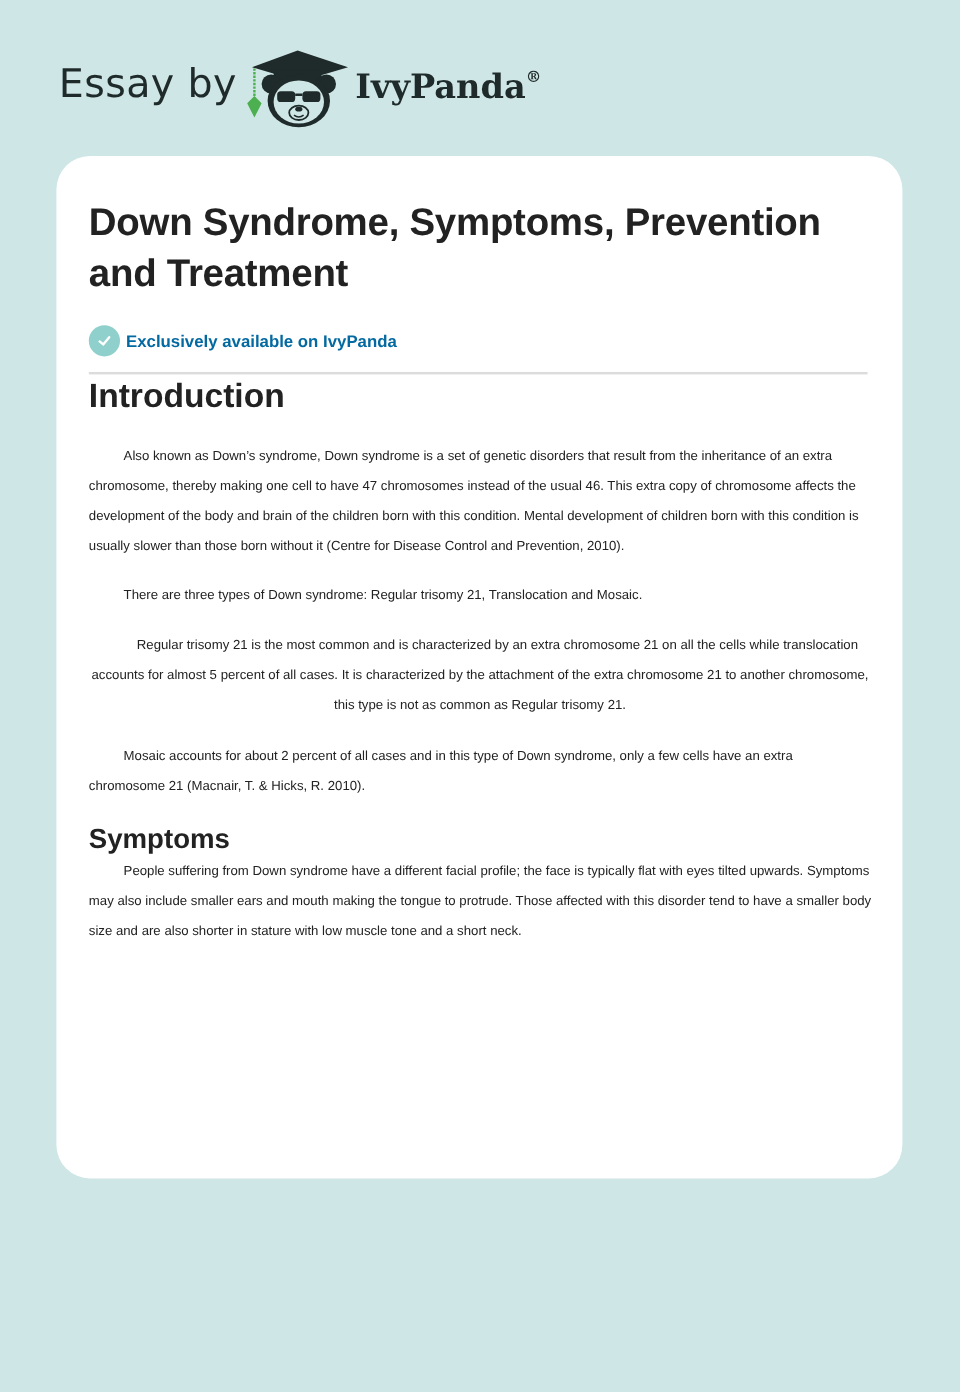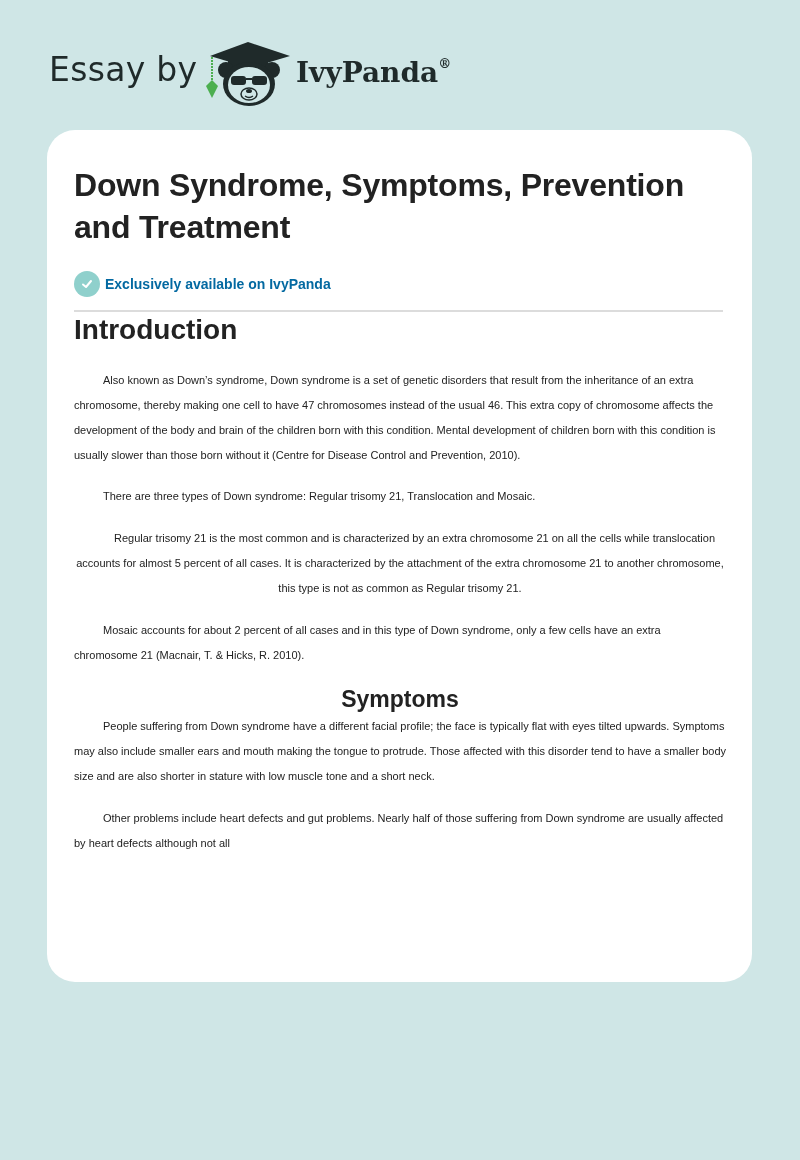--- a/index.html
+++ b/index.html
@@ -105,17 +105,16 @@
     </div>
 
     <div class="divider"></div>
 
     <h2 style="">Introduction</h2>
     <p style="margin-top:20px;">Also known as Down’s syndrome, Down syndrome is a set of genetic disorders that result from the inheritance of an extra chromosome, thereby making one cell to have 47 chromosomes instead of the usual 46. This extra copy of chromosome affects the development of the body and brain of the children born with this condition. Mental development of children born with this condition is usually slower than those born without it (Centre for Disease Control and Prevention, 2010).</p>
     <p style="margin-top:16px;">There are three types of Down syndrome: Regular trisomy 21, Translocation and Mosaic.</p>
     <p style="margin-top:17px;text-align:center;">Regular trisomy 21 is the most common and is characterized by an extra chromosome 21 on all the cells while translocation accounts for almost 5 percent of all cases. It is characterized by the attachment of the extra chromosome 21 to another chromosome, this type is not as common as Regular trisomy 21.</p>
     <p style="margin-top:17px;">Mosaic accounts for about 2 percent of all cases and in this type of Down syndrome, only a few cells have an extra chromosome 21 (Macnair, T. &amp; Hicks, R. 2010).</p>
 
-    <h3 style="margin-top:16px;text-align:center;">Symptoms</h3>
+    <h3 style="margin-top:16px;">Symptoms</h3>
     <p style="">People suffering from Down syndrome have a different facial profile; the face is typically flat with eyes tilted upwards. Symptoms may also include smaller ears and mouth making the tongue to protrude. Those affected with this disorder tend to have a smaller body size and are also shorter in stature with low muscle tone and a short neck.</p>
-    <p style="margin-top:17px;">Other problems include heart defects and gut problems. Nearly half of those suffering from Down syndrome are usually affected by heart defects although not all</p>
   </div>
 </div>
 
 </body></html>

